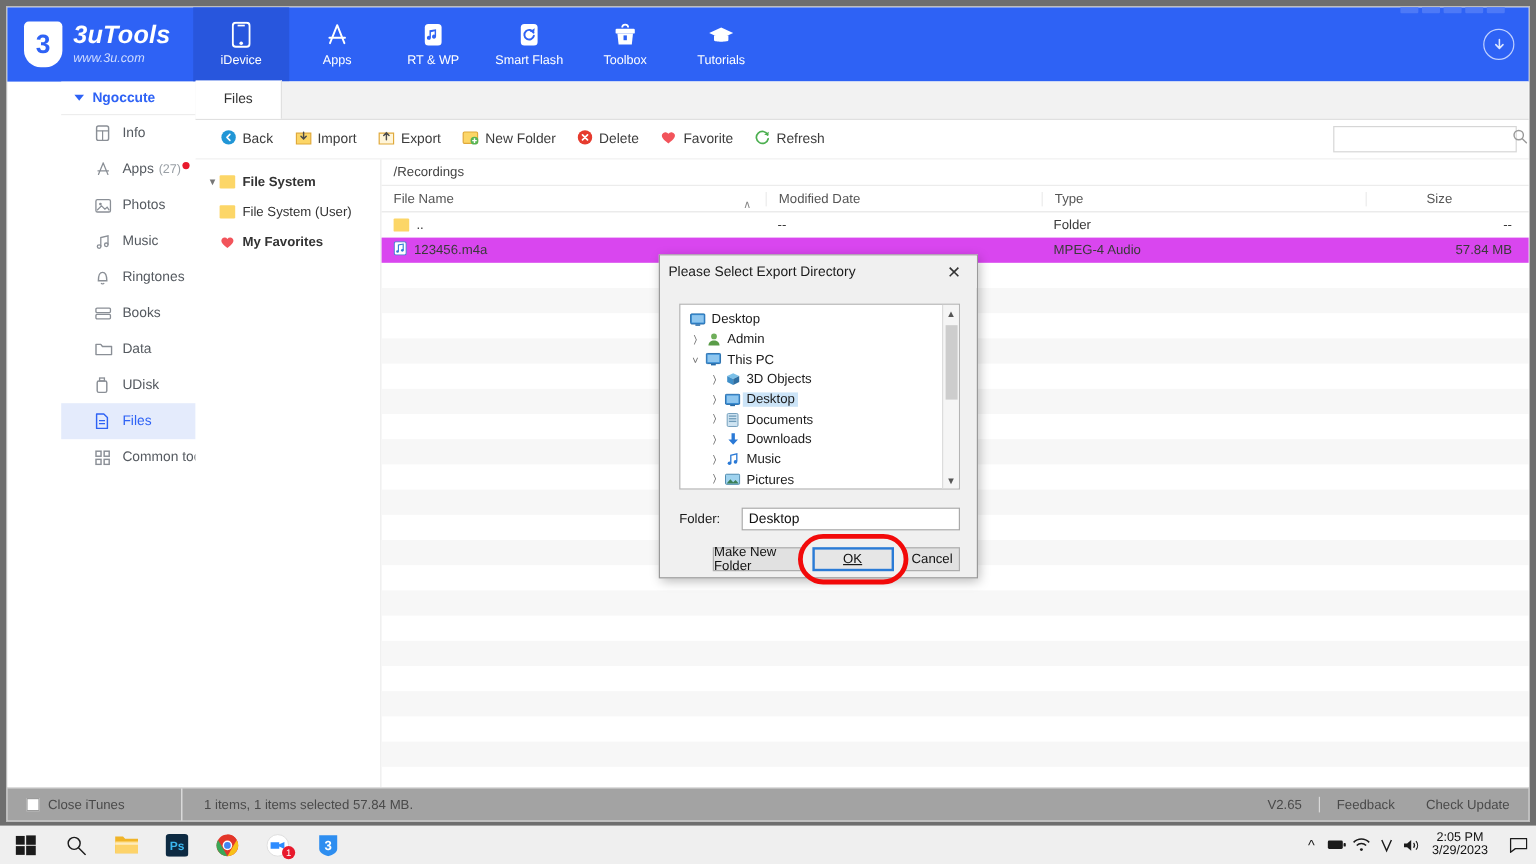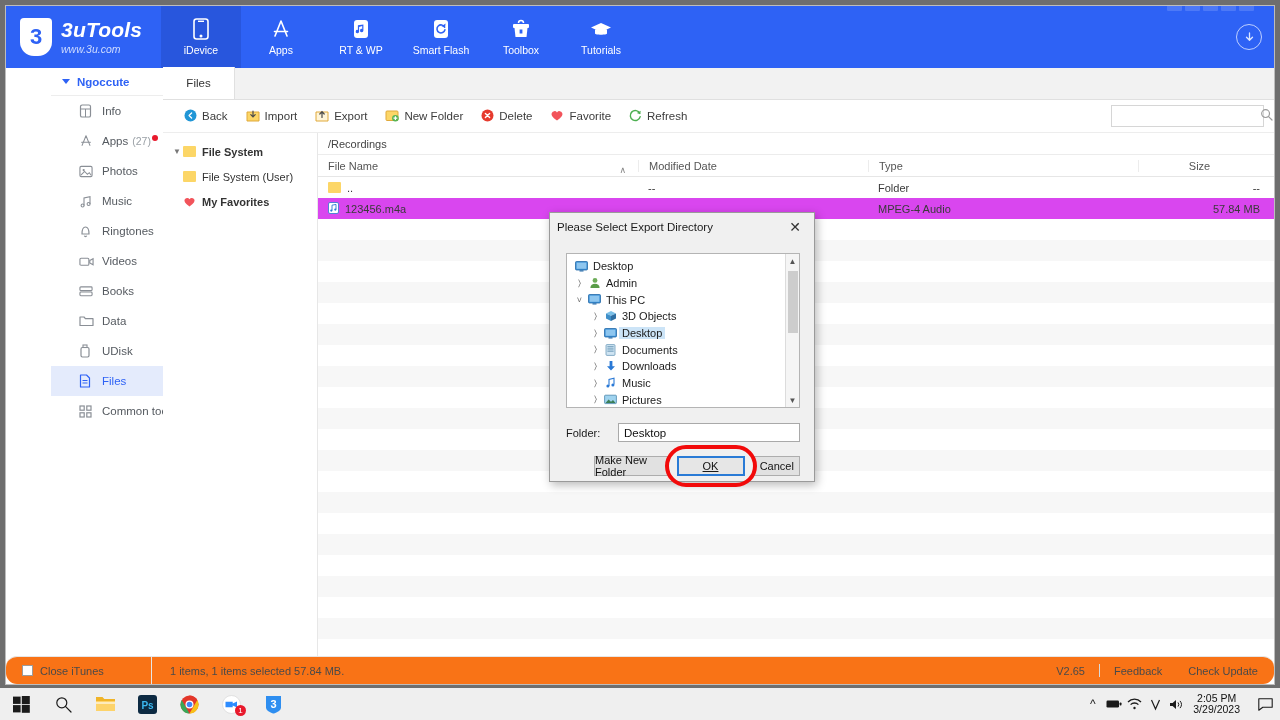--- a/index.html
+++ b/index.html
@@ -173,22 +173,22 @@
   .row.sel { background:#d946ef; }
   .rowcell { padding-left:10px; }
   .rowcell.c1 { width:320px; display:flex; align-items:center; gap:6px; }
   .rowcell.c2 { width:230px; }
   .rowcell.c3 { width:270px; }
   .rowcell.c4 { flex:1; text-align:right; padding-right:14px; padding-left:0; }
 
   
   .statusbar {
     position:absolute; left:0; right:0; bottom:0; height:28px;
-    border-top:1px solid #e6e6e6; background:#f97316;
-    display:flex; align-items:center; font-size:11px; color:#4a4a4a;border-radius:11px;
+    border-top:1px solid #e6e6e6; background:#a3a3a3;
+    display:flex; align-items:center; font-size:11px; color:#4a4a4a;
   }
   .sb-chk { display:flex; align-items:center; gap:7px; padding-left:16px; width:145px; }
   .chkbox { width:11px;height:11px;border:1px solid #9b9b9b;background:#fff;display:block; }
   .sb-info { border-left:1px solid #e6e6e6; height:28px; display:flex; align-items:center; padding-left:18px; flex:1; }
   .sb-right { display:flex; align-items:center; gap:0; padding-right:16px; }
   .sb-right span.sep { width:1px; height:13px; background:#d8d8d8; margin:0 14px; }
   .sb-link { cursor:pointer; }
 
   
   .dialog {
@@ -415,29 +415,20 @@
       <div class="side-item">
         <span class="side-ico">
           <svg width="13" height="14" viewBox="0 0 13 14">
               <path d="M3 10 c0-4 .5-7 3.5-7 s3.5 3 3.5 7 z" fill="none" stroke="currentColor" stroke-width="1.2"></path>
               <path d="M5.3 11.8 a1.3 1.3 0 0 0 2.4 0" fill="none" stroke="currentColor" stroke-width="1.1"></path>
             </svg>
         </span>
         <span class="side-label">Ringtones</span>
       </div>
 
-      <div class="side-item">
-        <span class="side-ico">
-          <svg width="15" height="11" viewBox="0 0 16 11">
-              <rect x="1" y="2" width="9.5" height="7.5" rx="1.2" fill="none" stroke="currentColor" stroke-width="1.2"></rect>
-              <path d="M11.5 4.5 L15 2.5 V9 L11.5 7 Z" fill="none" stroke="currentColor" stroke-width="1.2"></path>
-            </svg>
-        </span>
-        <span class="side-label">Videos</span>
-      </div>
 
       <div class="side-item">
         <span class="side-ico">
           <svg width="14" height="13" viewBox="0 0 15 13">
               <rect x="1" y="1.5" width="13" height="4" rx="1" fill="none" stroke="currentColor" stroke-width="1.2"></rect>
               <rect x="1" y="7" width="13" height="4" rx="1" fill="none" stroke="currentColor" stroke-width="1.2"></rect>
             </svg>
         </span>
         <span class="side-label">Books</span>
       </div>

